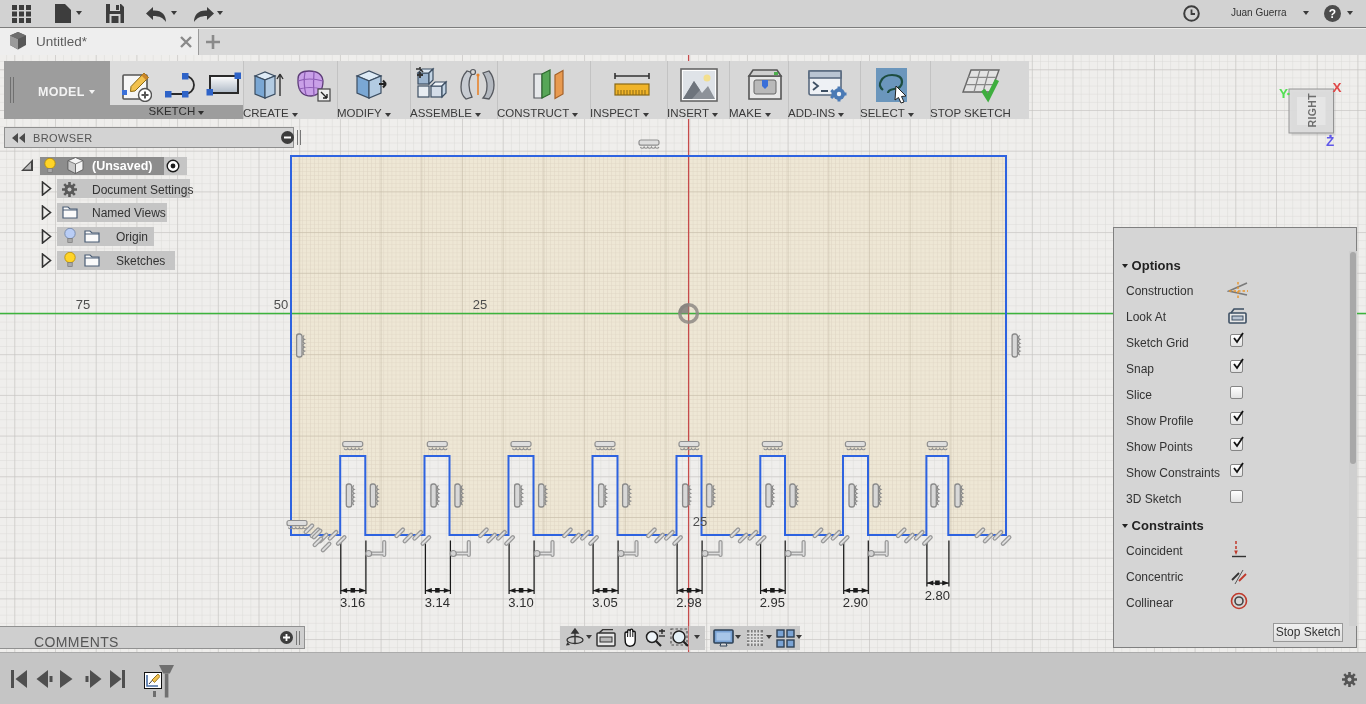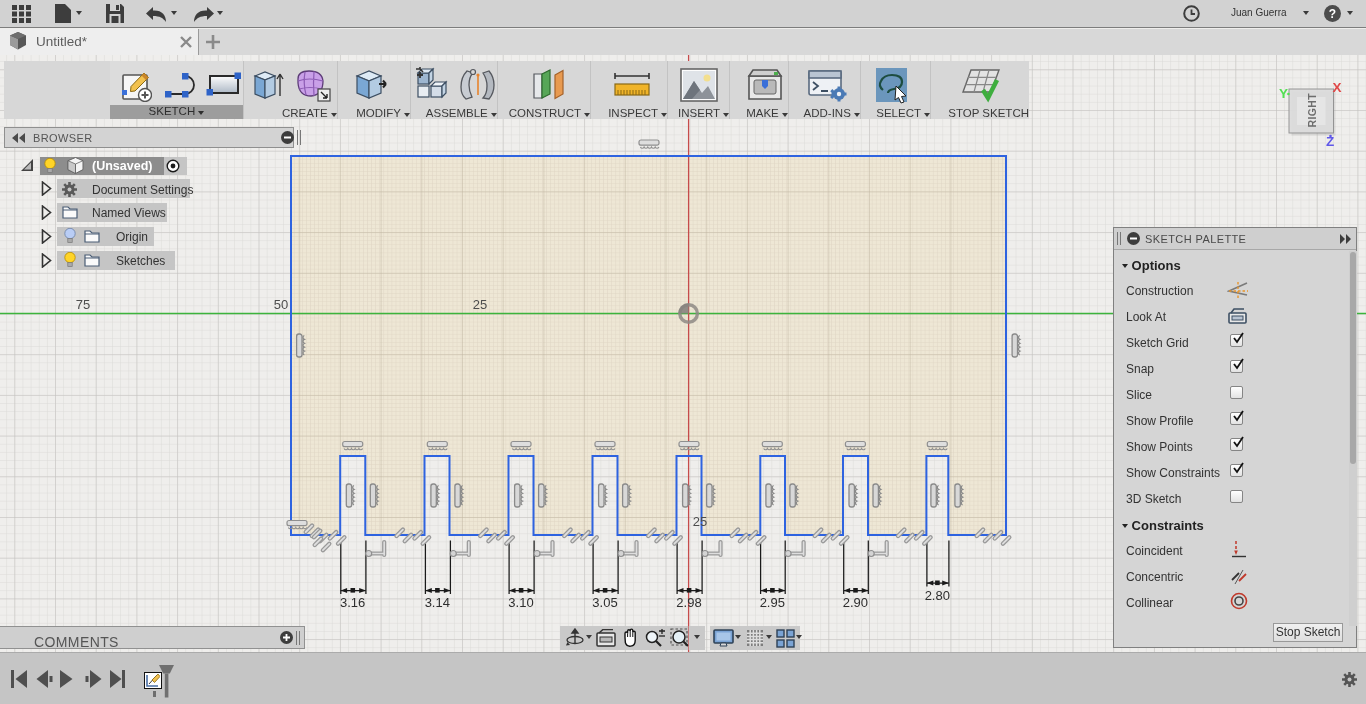--- a/index.html
+++ b/index.html
@@ -1,19 +1,19 @@
 <!DOCTYPE html>
 <html><head><meta charset="utf-8">
 <style>
 *{margin:0;padding:0;box-sizing:border-box}
 html,body{width:1366px;height:704px;overflow:hidden;font-family:"Liberation Sans",sans-serif;background:#efeeec}
 .abs{position:absolute}
 .tri-d{display:inline-block;width:0;height:0;border:3.5px solid transparent;border-top:4.5px solid #3a3a3a;border-bottom:none}
 .tri-w{display:inline-block;width:0;height:0;border:3.5px solid transparent;border-top:4.5px solid #f3f3f3;border-bottom:none}
-.lbl{position:absolute;top:46px;height:14px;font-size:11.5px;color:#3a3a3a;text-align:right;line-height:13px;white-space:nowrap}
+.lbl{position:absolute;top:46px;height:14px;font-size:11.5px;color:#3a3a3a;text-align:left;line-height:13px;white-space:nowrap}
 .sep{position:absolute;top:0;width:1px;height:58px;background:#c3c3c3}
 .row-bg{position:absolute;background:#c5c5c5}
 .trow{position:absolute;font-size:12px;color:#333;white-space:nowrap}
 .prow{position:absolute;left:12px;font-size:12px;color:#333}
 .cb{position:absolute;width:13px;height:13px;border:1px solid #858585;border-radius:2px;background:linear-gradient(#fff,#e2e2e2)}
 </style></head>
 <body>
 
 <svg class="abs" style="left:0;top:55px" width="1366" height="600" viewBox="0 55 1366 600">
 <defs>
@@ -239,20 +239,26 @@
 <svg class="abs" style="left:180px;top:7px" width="12" height="12" viewBox="0 0 12 12">
 <path d="M1 1 L11 11 M11 1 L1 11" stroke="#8a8a8a" stroke-width="2.4"></path>
 </svg>
 <div class="abs" style="left:198px;top:0;width:1px;height:26px;background:#9a9a9a"></div>
 <svg class="abs" style="left:206px;top:6px" width="14" height="14" viewBox="0 0 14 14">
 <path d="M7 0 V14 M0 7 H14" stroke="#8a8a8a" stroke-width="2.6"></path>
 </svg>
 </div>
 
 <div class="abs" style="left:4px;top:61px;width:1025px;height:58px;background:#d7d7d7">
+<div class="abs" style="left:0;top:0;width:106px;height:58px;background:#9d9d9d">
+<div class="abs" style="left:6px;top:16px;width:1px;height:26px;background:#707070"></div>
+<div class="abs" style="left:9px;top:16px;width:1px;height:26px;background:#707070"></div>
+<span class="abs" style="left:34px;top:24px;font-size:12.5px;font-weight:bold;color:#f3f3f3;letter-spacing:0.3px">MODEL</span>
+<span class="tri-w abs" style="left:85px;top:29px"></span>
+</div>
 <div class="abs" style="left:106px;top:0;width:133px;height:44px;background:#dcdcdc"></div>
 <div class="abs" style="left:106px;top:44px;width:133px;height:14px;background:#9d9d9d;text-align:center;font-size:11.5px;color:#2e2e2e;line-height:13px">SKETCH <span class="tri-d" style="border-top-color:#2e2e2e"></span></div>
 
 <svg class="abs" style="left:118px;top:11px" width="30" height="30" viewBox="0 0 30 30">
 <rect x="1" y="3" width="24" height="24" rx="1" fill="#f6f6f6" stroke="#555" stroke-width="1.6"></rect>
 <rect x="0" y="18" width="5" height="5" fill="#3a6fd8"></rect>
 <path d="M22 1 L26.5 5.5 L13 19 L8.5 19.5 L9 14.5 Z" fill="#f2c14e" stroke="#8a6914" stroke-width="1"></path>
 <path d="M22 1 L26.5 5.5 L24 8 L19.5 3.5 Z" fill="#c9862b"></path>
 <circle cx="23" cy="23" r="6.5" fill="#fff" stroke="#555" stroke-width="1.4"></circle>
 <path d="M23 19.5 V26.5 M19.5 23 H26.5" stroke="#555" stroke-width="2"></path>
@@ -467,32 +473,20 @@
 <circle cx="6" cy="5.5" r="5.2" fill="#ffd428" stroke="#b58a00" stroke-width="0.8"></circle>
 <rect x="3.8" y="10.5" width="4.4" height="4" fill="#aaa" stroke="#777" stroke-width="0.7"></rect>
 </svg>
 <svg class="abs" style="left:84px;top:253px" width="16" height="14" viewBox="0 0 16 14">
 <path d="M1 2 H6 L8 4 H15 V13 H1 Z" fill="#fafafa" stroke="#4a5d75" stroke-width="1.2"></path>
 <path d="M1 5 H15" stroke="#4a5d75" stroke-width="1"></path>
 </svg>
 <span class="trow" style="left:116px;top:254px">Sketches</span>
 
 <div class="abs" style="left:1113px;top:227px;width:244px;height:421px;background:#d5d5d5;border:1px solid #808080">
-<div class="abs" style="left:0;top:0;width:242px;height:22px;background:#cfcfcf;border-bottom:1px solid #a8a8a8">
-<div class="abs" style="left:3px;top:4px;width:1px;height:13px;background:#777"></div>
-<div class="abs" style="left:6px;top:4px;width:1px;height:13px;background:#777"></div>
-<svg class="abs" style="left:13px;top:4px" width="13" height="13" viewBox="0 0 13 13">
-<circle cx="6.5" cy="6.5" r="6.5" fill="#3d3d3d"></circle>
-        <rect x="3" y="5.5" width="7" height="2" fill="#fff"></rect>
-</svg>
-<span class="abs" style="left:31px;top:5px;font-size:11px;color:#4a4a4a;letter-spacing:0.4px">SKETCH PALETTE</span>
-<svg class="abs" style="left:226px;top:6px" width="12" height="10" viewBox="0 0 12 10">
-<path d="M0 0 L5 5 L0 10 Z M6 0 L11 5 L6 10 Z" fill="#3d3d3d"></path>
-</svg>
-</div>
 <span class="abs" style="left:8px;top:30px;font-size:13px;font-weight:bold;color:#222"><span class="tri-d" style="border-top-color:#222;vertical-align:2px"></span> Options</span>
 <span class="prow" style="top:56px">Construction</span>
 <span class="prow" style="top:82px">Look At</span>
 <span class="prow" style="top:108px">Sketch Grid</span>
 <span class="prow" style="top:134px">Snap</span>
 <span class="prow" style="top:160px">Slice</span>
 <span class="prow" style="top:186px">Show Profile</span>
 <span class="prow" style="top:212px">Show Points</span>
 <span class="prow" style="top:238px">Show Constraints</span>
 <span class="prow" style="top:264px">3D Sketch</span>

